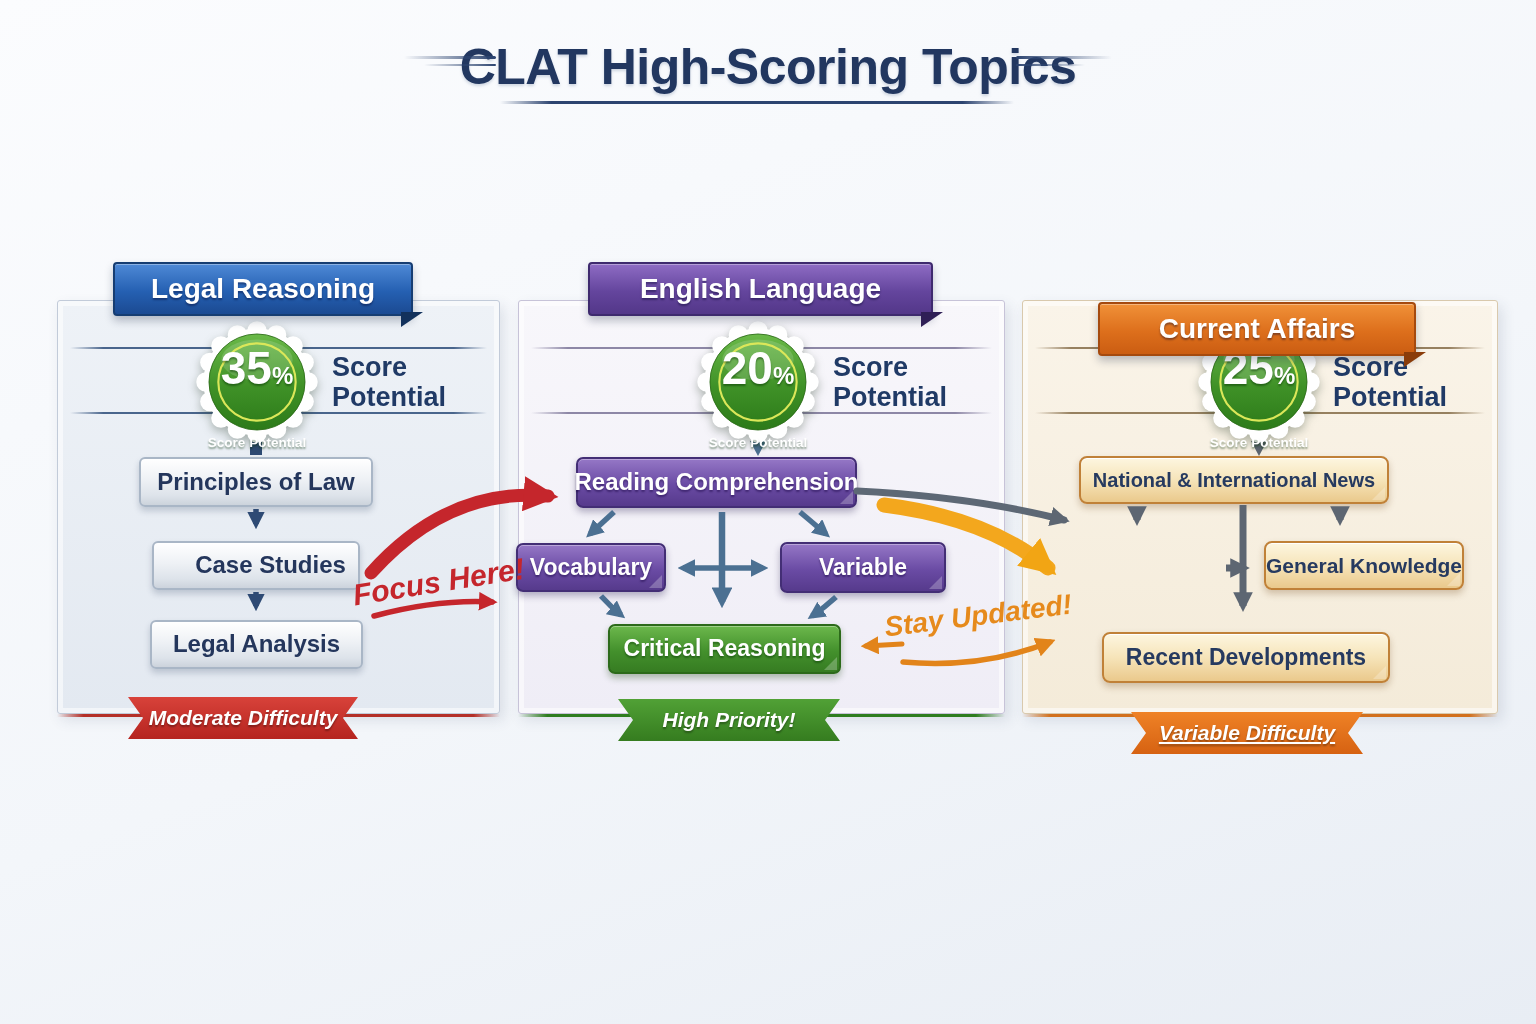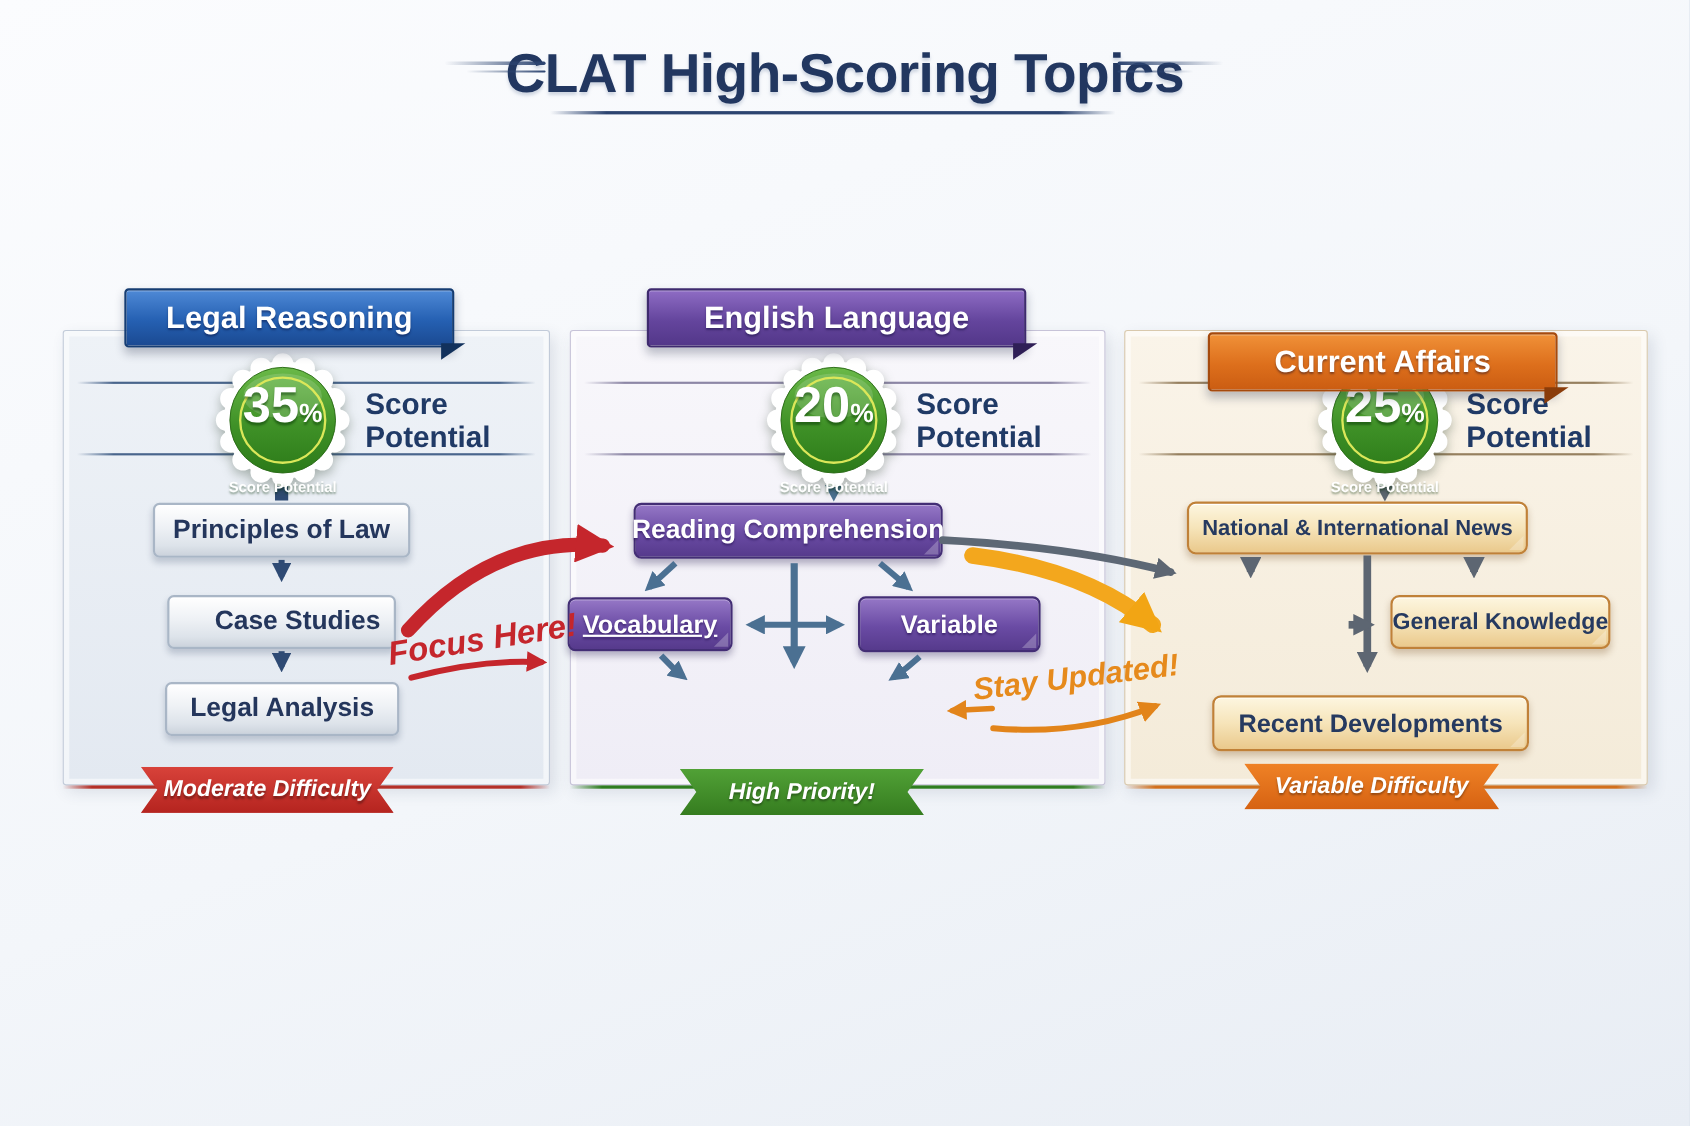--- a/index.html
+++ b/index.html
@@ -242,33 +242,34 @@
   <div class="side-label" style="left:1333px; top:352px;">
     <div>Score</div>
       <div>Potential</div>
   </div>
 
   <div class="node node-silver" style="left:139px; top:457px; width:234px; height:50px;">Principles of Law</div>
   <div class="node node-silver" style="left:152px; top:541px; width:208px; height:49px;padding-left:29px;">Case Studies</div>
   <div class="node node-silver" style="left:150px; top:620px; width:213px; height:49px;">Legal Analysis</div>
 
   <div class="node node-purple" style="left:576px; top:457px; width:281px; height:51px; font-size:24px;">Reading Comprehension</div>
-  <div class="node node-purple" style="left:516px; top:543px; width:150px; height:49px;text-decoration:underline;">Vocabulary</div>
+  <div class="node node-purple" style="left:516px; top:543px; width:150px; height:49px;">Vocabulary</div>
   <div class="node node-purple" style="left:780px; top:542px; width:166px; height:51px;">Variable</div>
+  <div class="node node-green" style="left:608px; top:624px; width:233px; height:50px;">Critical Reasoning</div>
 
   <div class="node node-gold" style="left:1079px; top:456px; width:310px; height:48px; font-size:20px;">National &amp; International News</div>
   <div class="node node-gold" style="left:1264px; top:541px; width:200px; height:49px;">General Knowledge</div>
   <div class="node node-gold" style="left:1102px; top:632px; width:288px; height:51px; font-size:23px;">Recent Developments</div>
 
   <div class="baseline baseline-red" style="left:57px;   width:443px;"></div>
   <div class="baseline baseline-green" style="left:518px;  width:487px;"></div>
   <div class="baseline baseline-orange" style="left:1022px; width:476px;"></div>
   <div class="ribbon ribbon-red" style="left:128px;  top:697px; width:230px;font-style:italic;">Moderate Difficulty</div>
   <div class="ribbon ribbon-green" style="left:618px;  top:699px; width:222px;">High Priority!</div>
-  <div class="ribbon ribbon-orange" style="left:1131px; top:694px; width:232px;">Variable Difficulty</div>
+  <div class="ribbon ribbon-orange" style="left:1131px; top:712px; width:232px;text-decoration:underline;">Variable Difficulty</div>
 
   <svg class="overlay" width="1536" height="1024" viewBox="0 0 1536 1024">
     <defs>
       <marker id="m-navy" viewBox="0 0 10 10" refX="7" refY="5" markerWidth="3.2" markerHeight="3.2" orient="auto-start-reverse">
           <path d="M0,0 L10,5 L0,10 Z" fill="#2e4a74"></path>
         </marker>
       <marker id="m-steel" viewBox="0 0 10 10" refX="7" refY="5" markerWidth="3.2" markerHeight="3.2" orient="auto-start-reverse">
           <path d="M0,0 L10,5 L0,10 Z" fill="#4b7092"></path>
         </marker>
       <marker id="m-gray" viewBox="0 0 10 10" refX="7" refY="5" markerWidth="2.8" markerHeight="2.8" orient="auto-start-reverse">

